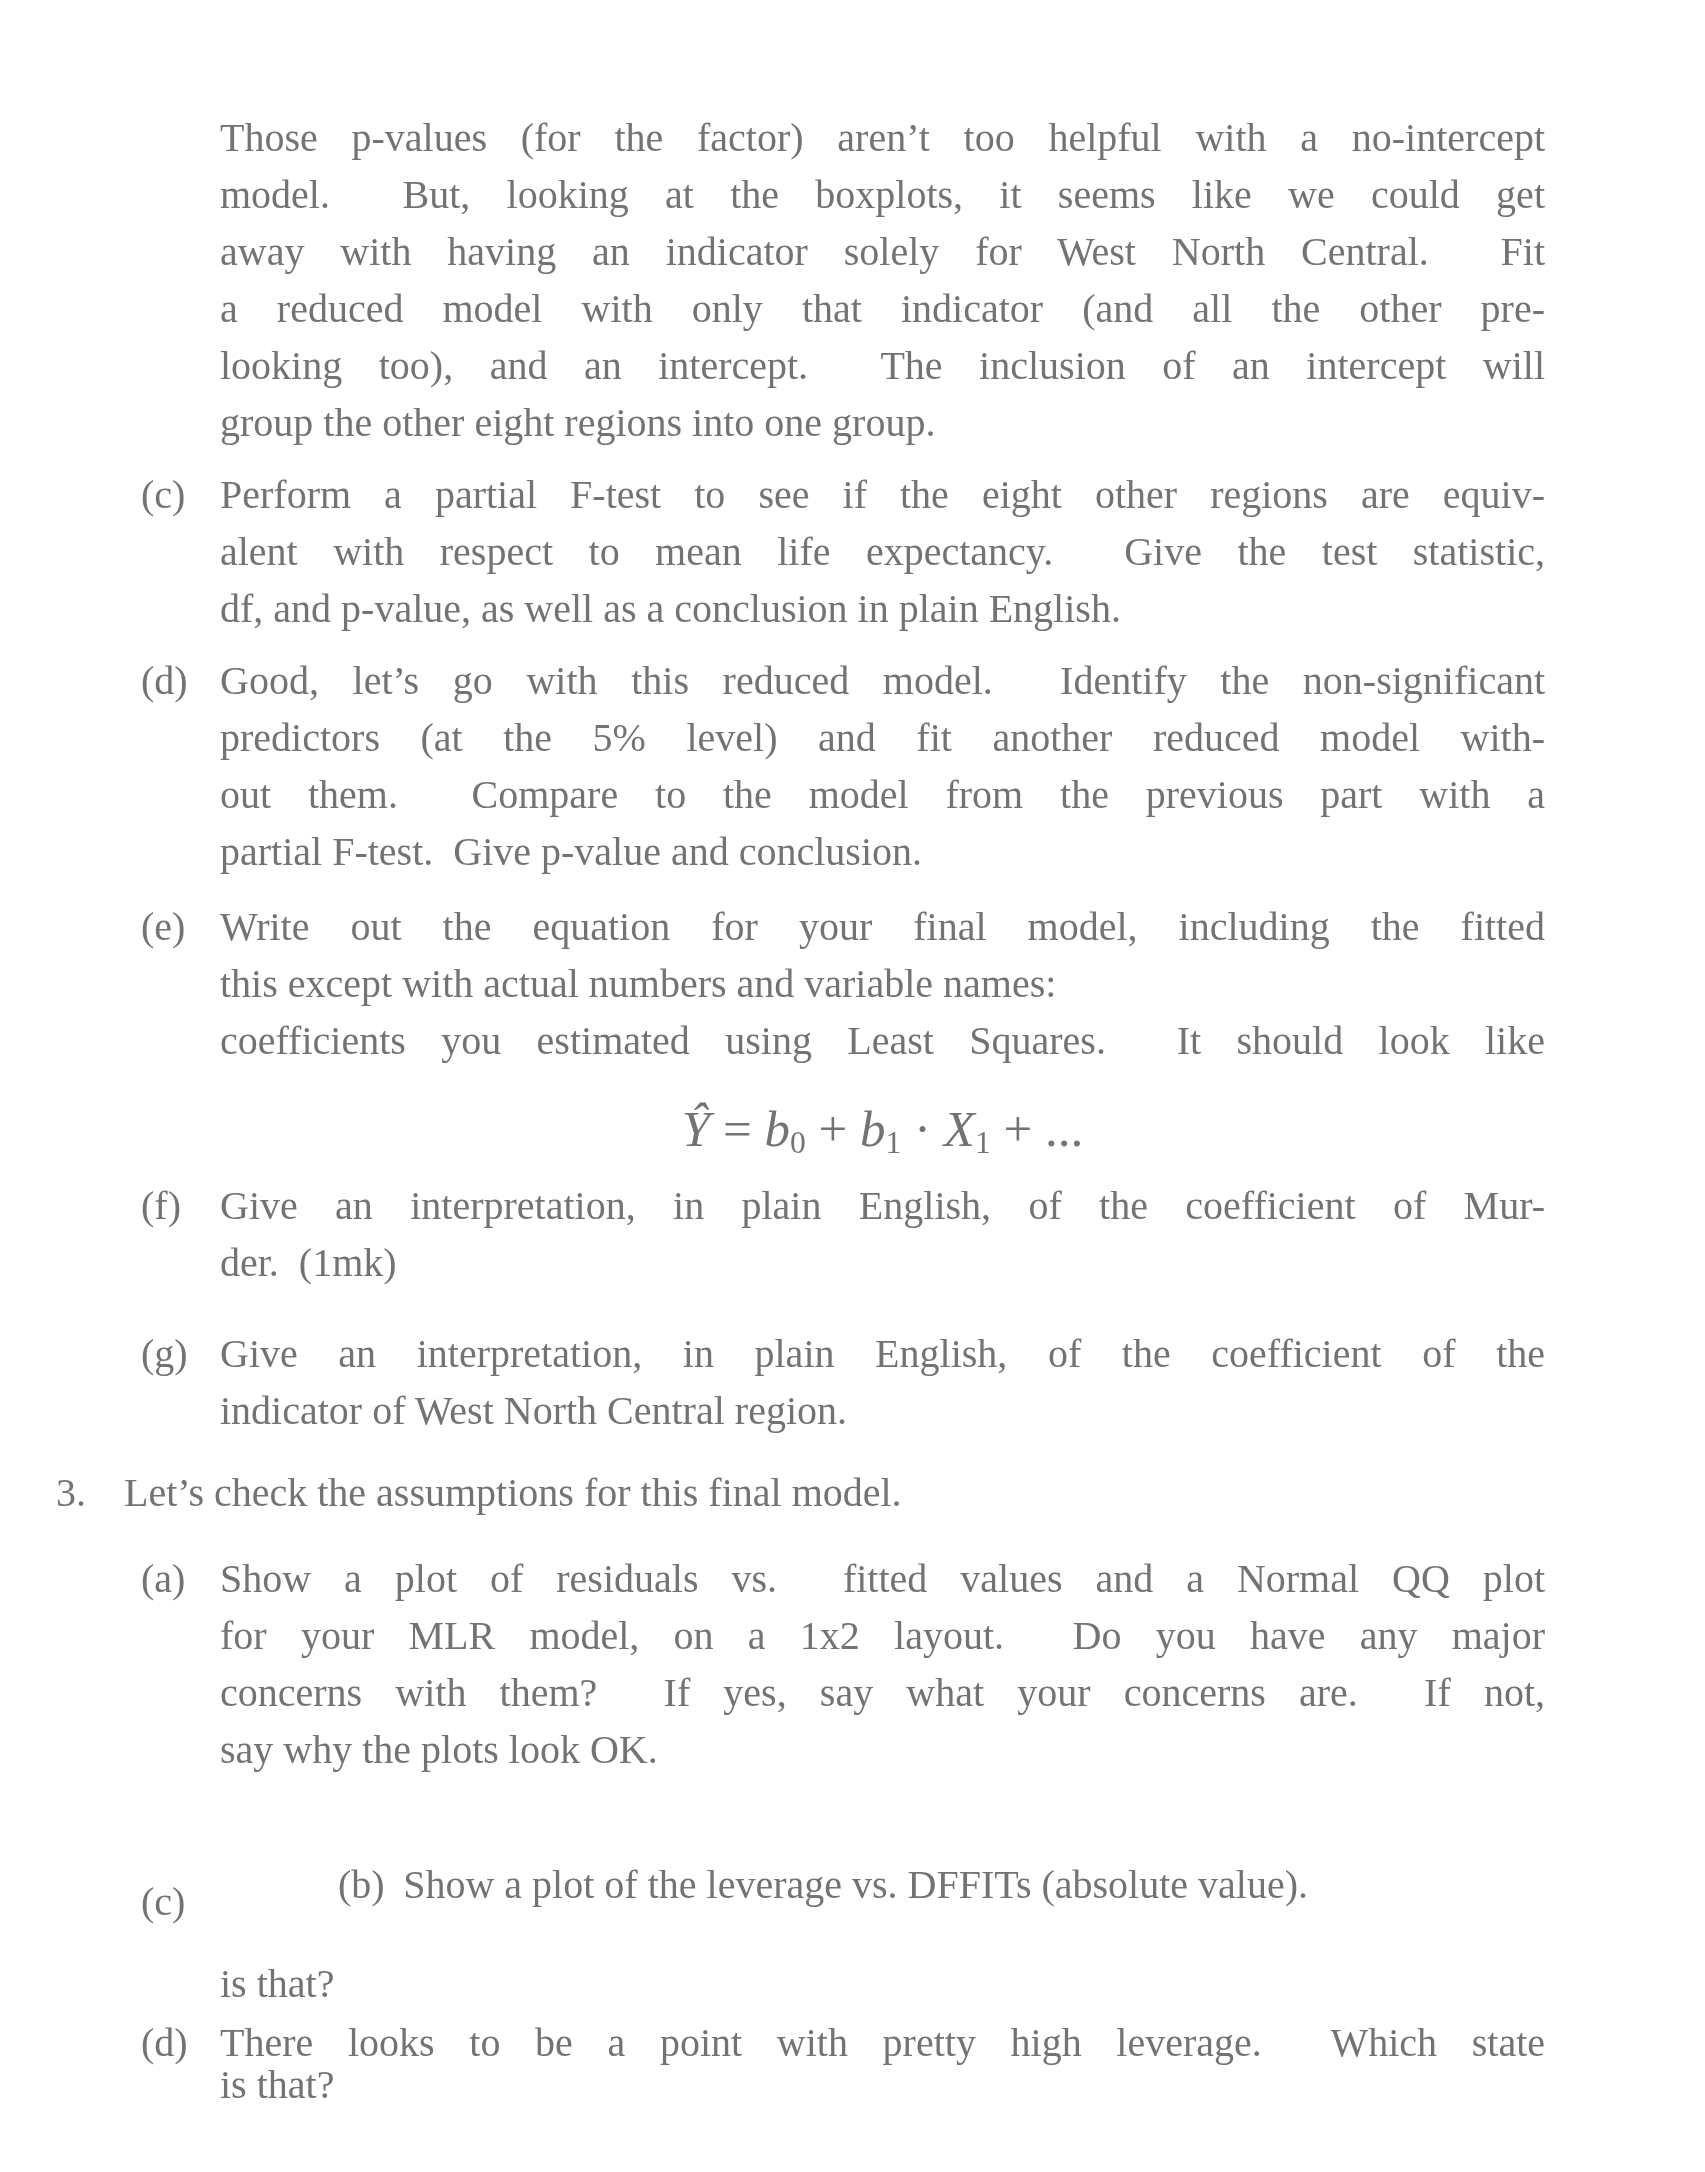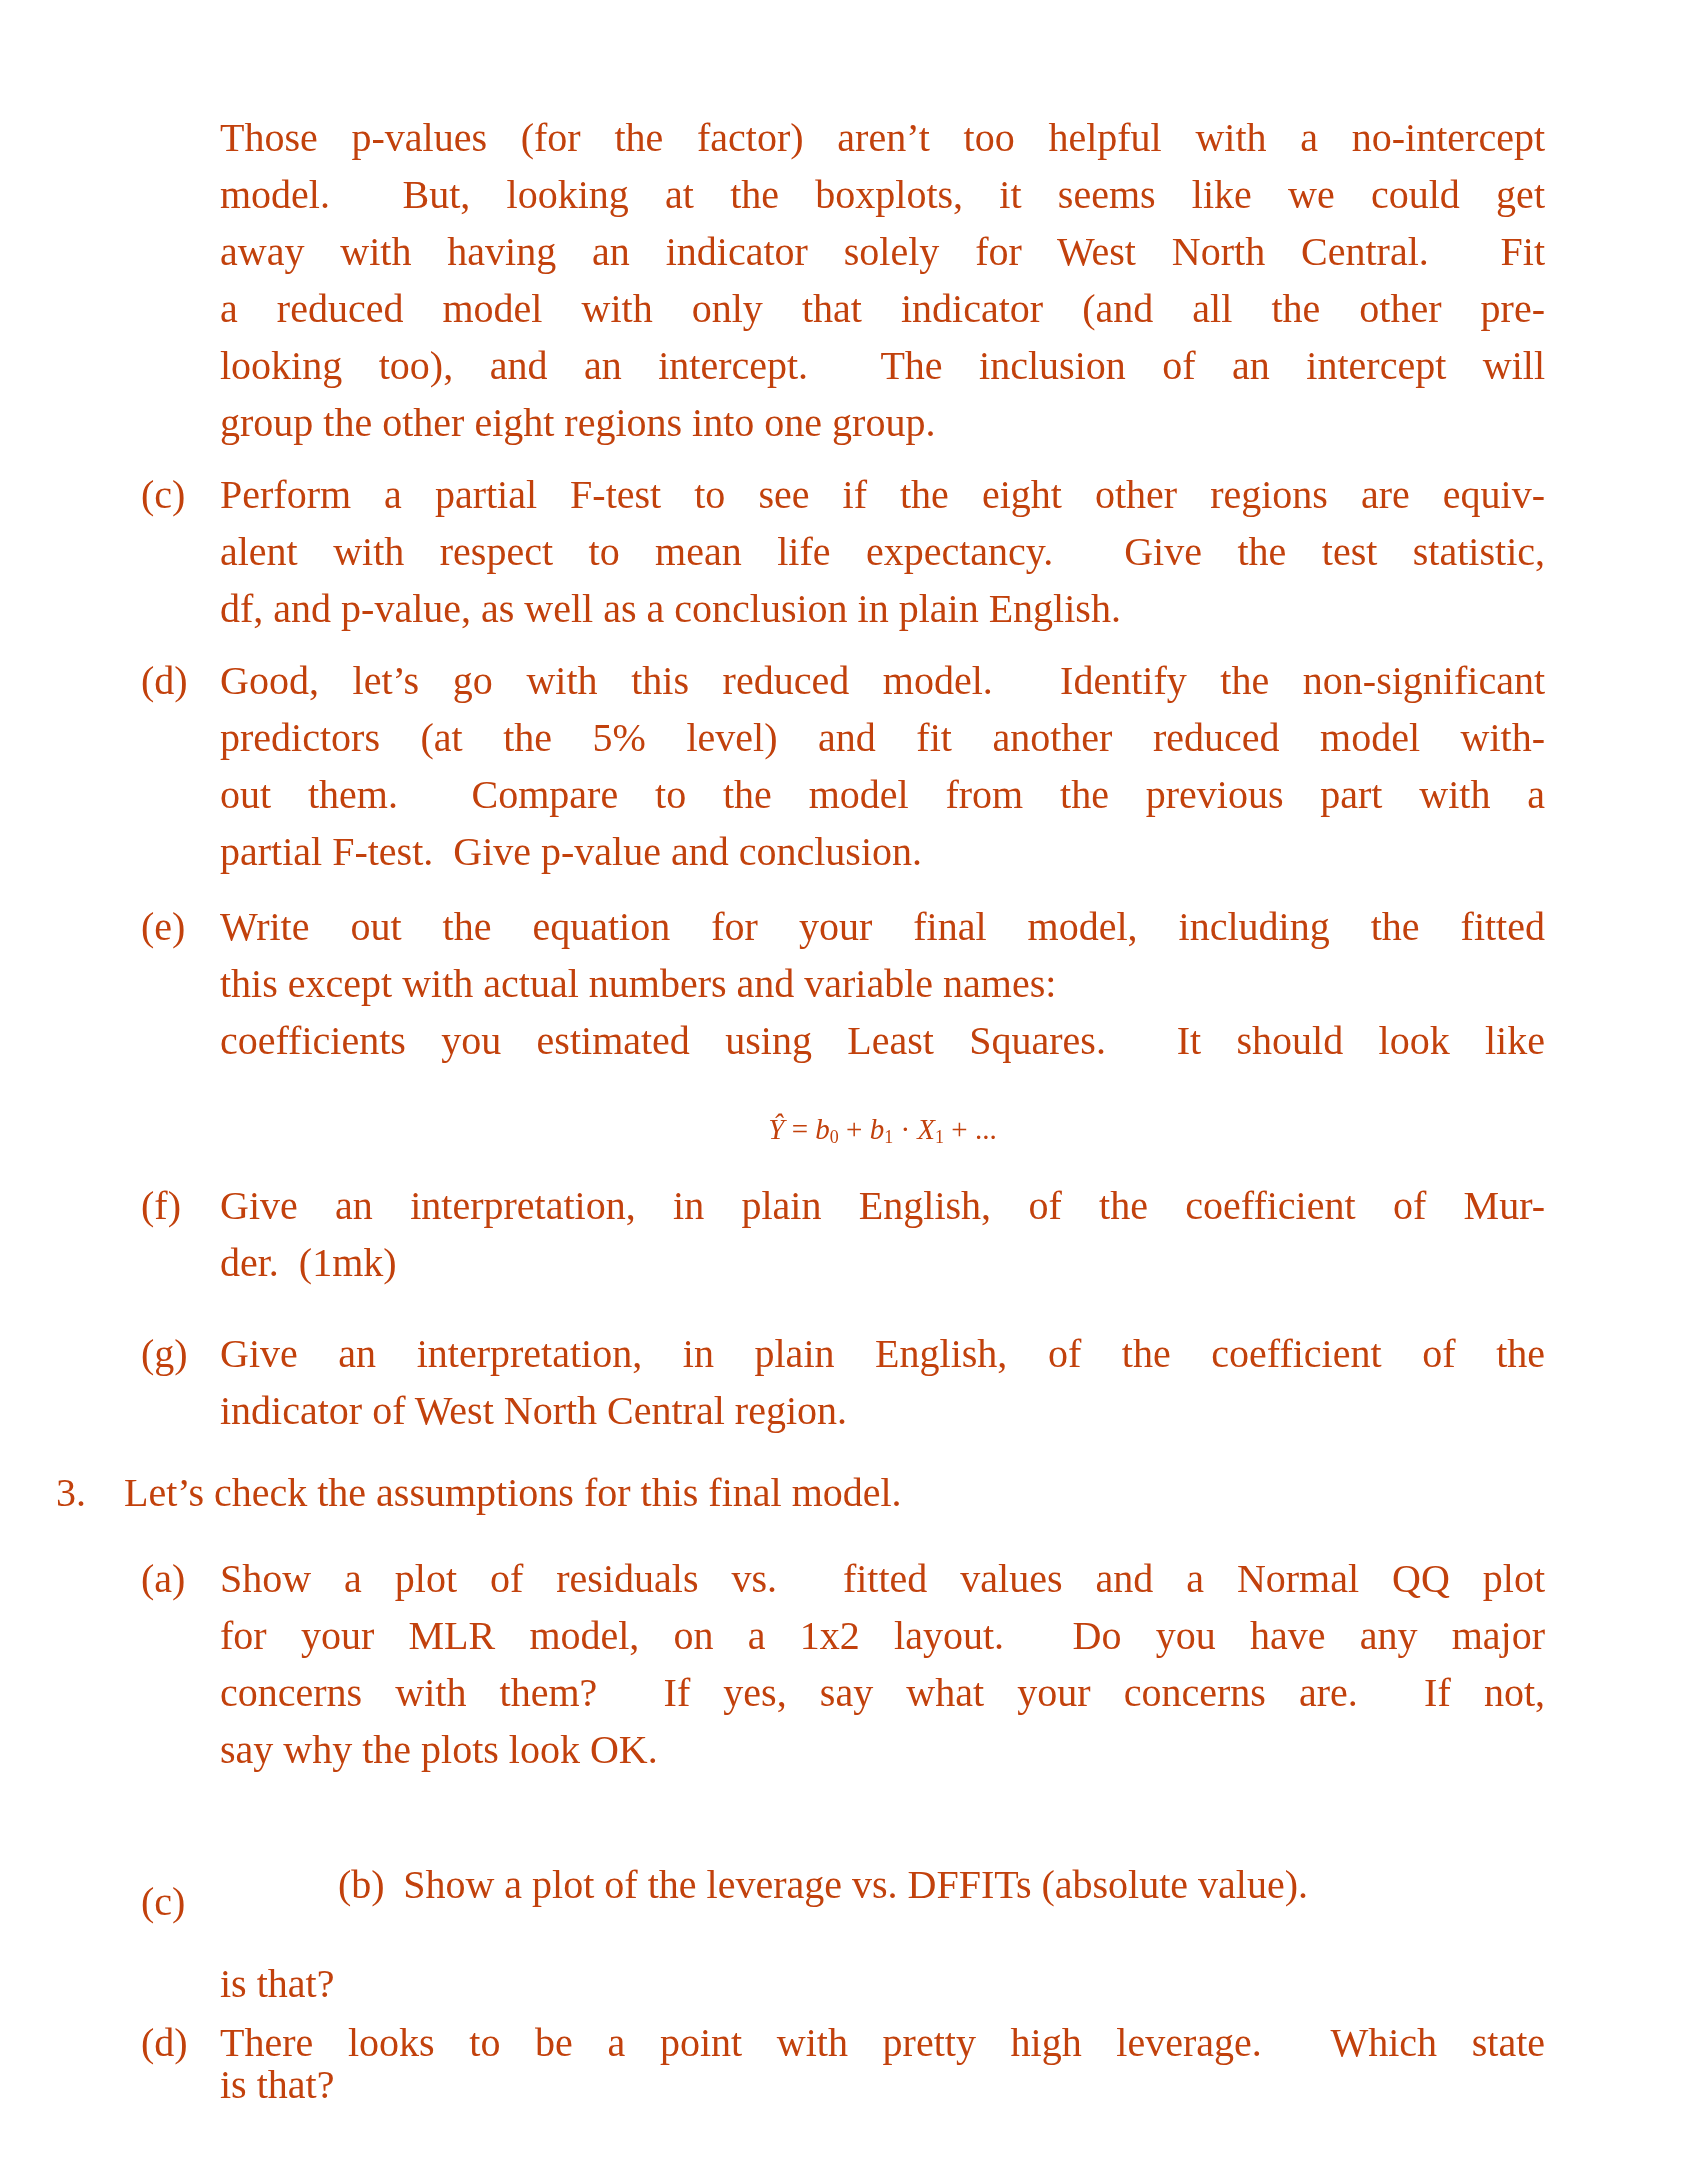--- a/index.html
+++ b/index.html
@@ -2,21 +2,21 @@
 <html style="font-size:7.4px"><head>
 <meta charset="utf-8">
 <title>Assignment Page</title>
 <style>
   html, body { margin: 0; padding: 0; background: #ffffff; }
   .page {
     position: relative;
     width: 1705px;
     height: 2172px;
     background: #ffffff;
-    color: #c2410c;
+    color: #737373;
     font-family: "Liberation Serif", "DejaVu Serif", serif;
     font-size: 40px;
     overflow: hidden;
   }
   .block {
     position: absolute;
     left: 220px;
     width: 1325px;
   }
   .ln {
@@ -36,21 +36,21 @@
   .abs-ln {
     position: absolute;
     line-height: 57px;
     white-space: pre-wrap;
   }
   .eq {
     position: absolute;
     left: 220px;
     width: 1325px;
     text-align: center;
-    font-size: 29px;
+    font-size: 51px;
     line-height: 60px;
     white-space: pre-wrap;
   }
   .eq .mi { font-style: italic; }
   .eq sub {
     font-size: 0.62em;
     vertical-align: baseline;
     position: relative;
     top: 0.22em;
   }

